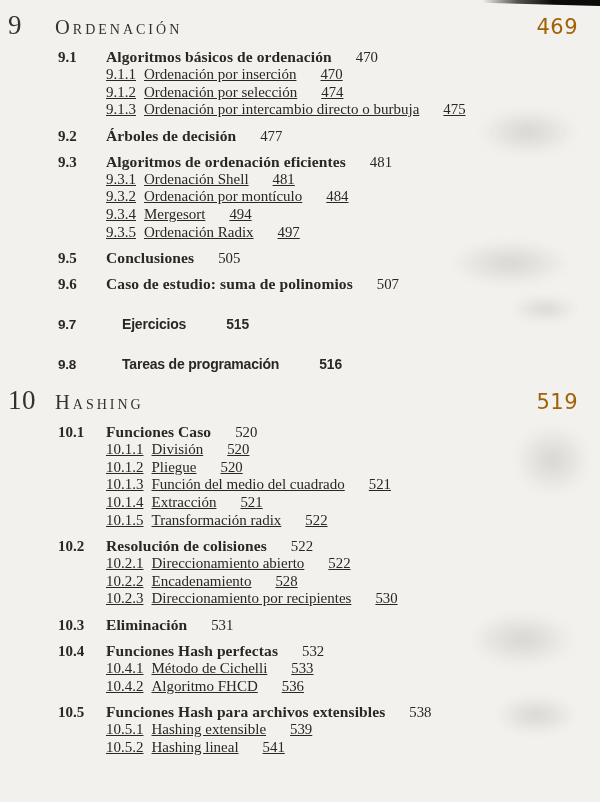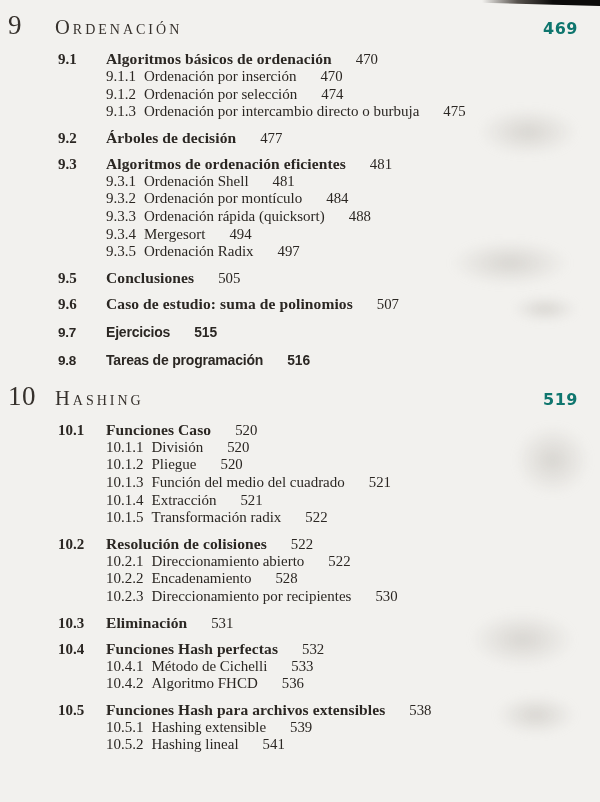--- a/index.html
+++ b/index.html
@@ -50,37 +50,38 @@
     font-size: 27px; letter-spacing: 0.5px;
   }
   .ch-title {
     font-variant: small-caps;
     font-size: 20.5px;
     letter-spacing: 3px;
   }
   .ch-pg {
     margin-left: auto;
     font-family: "DejaVu Sans", "Liberation Sans", sans-serif;
-    font-size: 16px; font-weight: 700; letter-spacing: 0.5px;
-    color: #0f766e;
+    font-size: 21px; font-weight: 400; letter-spacing: 0.5px;
+    color: #a16207;
   }
 
   .row { display: flex; align-items: center; line-height: 17.6px; }
   .row .pg { margin-left: 24px; font-size: 14.8px; font-weight: 400; white-space: nowrap; }
 
   .row.section { padding-left: 58px; margin-top: 8px; line-height: 18px; }
   .row.section .num { flex: none; width: 48px; font-weight: 700; font-size: 15px; }
   .row.section .title { font-weight: 700; font-size: 15.5px; letter-spacing: 0.1px; }
 
-  .row.sub { padding-left: 106px; font-size: 15px; }
+  .row.sub { padding-left: 106px; font-size: 15px; text-decoration: underline; }
   .row.sub .num { flex: none; margin-right: 8px; }
 
   .row.sans {
-    padding-left: 58px; margin-top: 11px; line-height: 17px;
+    padding-left: 58px; margin-top: 23px; line-height: 17px;
     font-family: "Liberation Sans", sans-serif;
+    gap: 16px;
   }
   .row.sans .num { flex: none; width: 48px; font-weight: 700; font-size: 13.5px; letter-spacing: -0.2px; }
   .row.sans .title { font-weight: 700; font-size: 14px; letter-spacing: -0.2px; }
   .row.sans .pg { font-weight: 700; font-size: 13.8px; font-family: inherit; }
 
   .mono {
     font-family: "Liberation Mono", "DejaVu Sans Mono", monospace;
     font-weight: 400; font-size: 13.8px; letter-spacing: -0.5px;
   }
 </style>
@@ -136,25 +137,20 @@
           <span class="num">9.3.1</span>
           <span class="title">Ordenación Shell</span>
           <span class="pg">481</span>
         </div>
         <div class="row sub">
           <span class="num">9.3.2</span>
           <span class="title">Ordenación por montículo</span>
           <span class="pg">484</span>
         </div>
         <div class="row sub">
-          <span class="num">9.3.3</span>
-          <span class="title">Ordenación rápida (quicksort)</span>
-          <span class="pg">488</span>
-        </div>
-        <div class="row sub">
           <span class="num">9.3.4</span>
           <span class="title">Mergesort</span>
           <span class="pg">494</span>
         </div>
         <div class="row sub">
           <span class="num">9.3.5</span>
           <span class="title">Ordenación Radix</span>
           <span class="pg">497</span>
         </div>
         <div class="row section">

